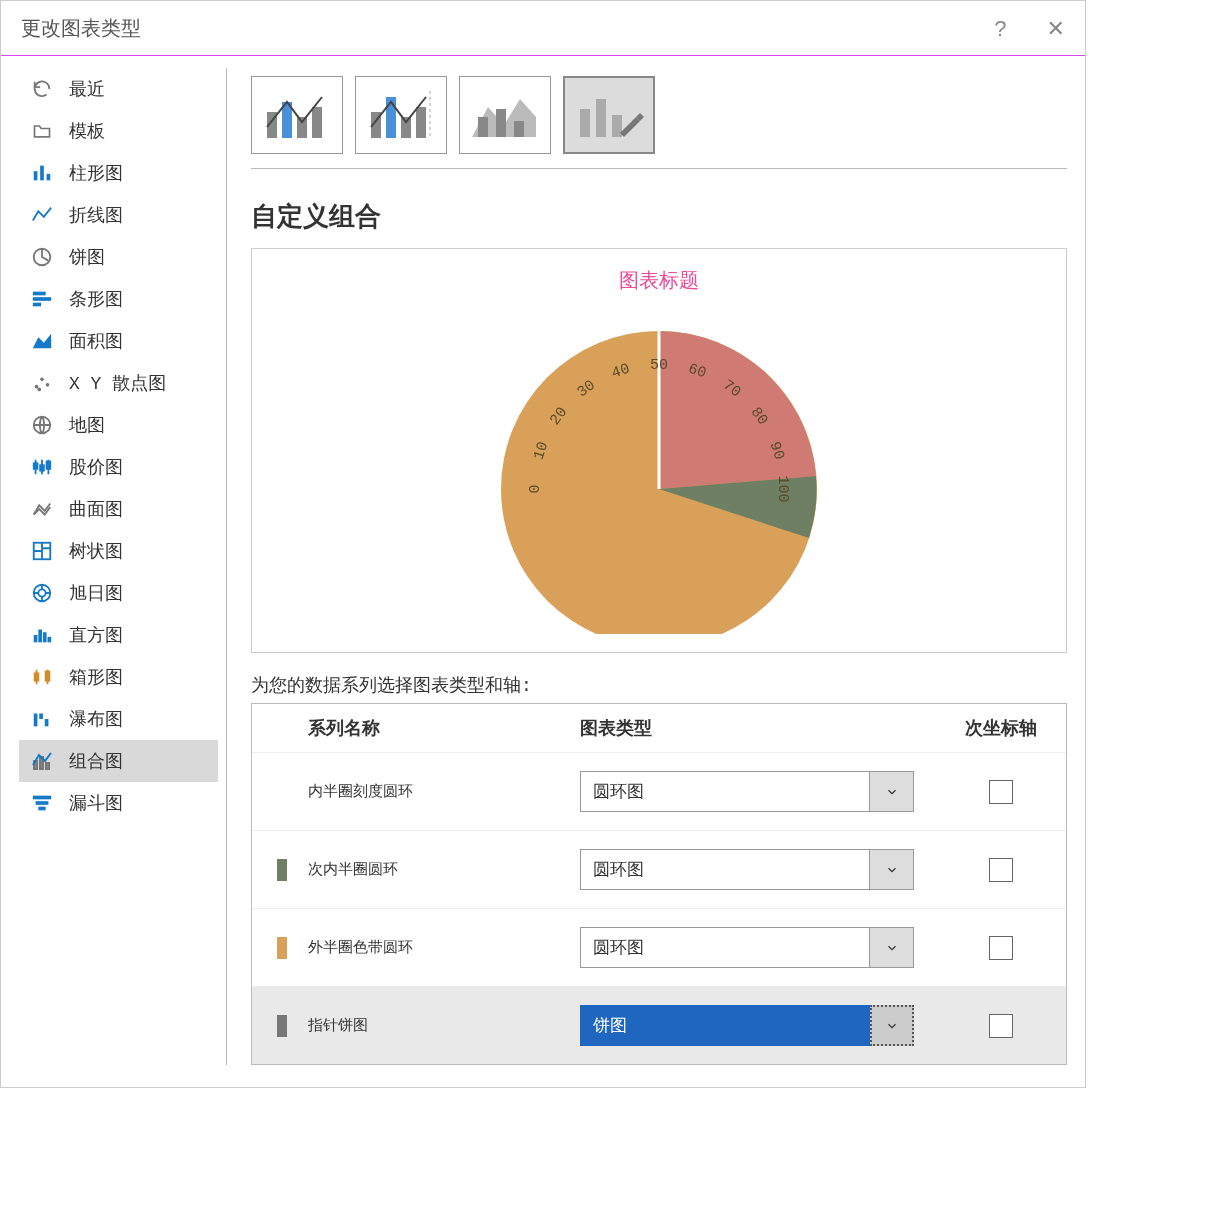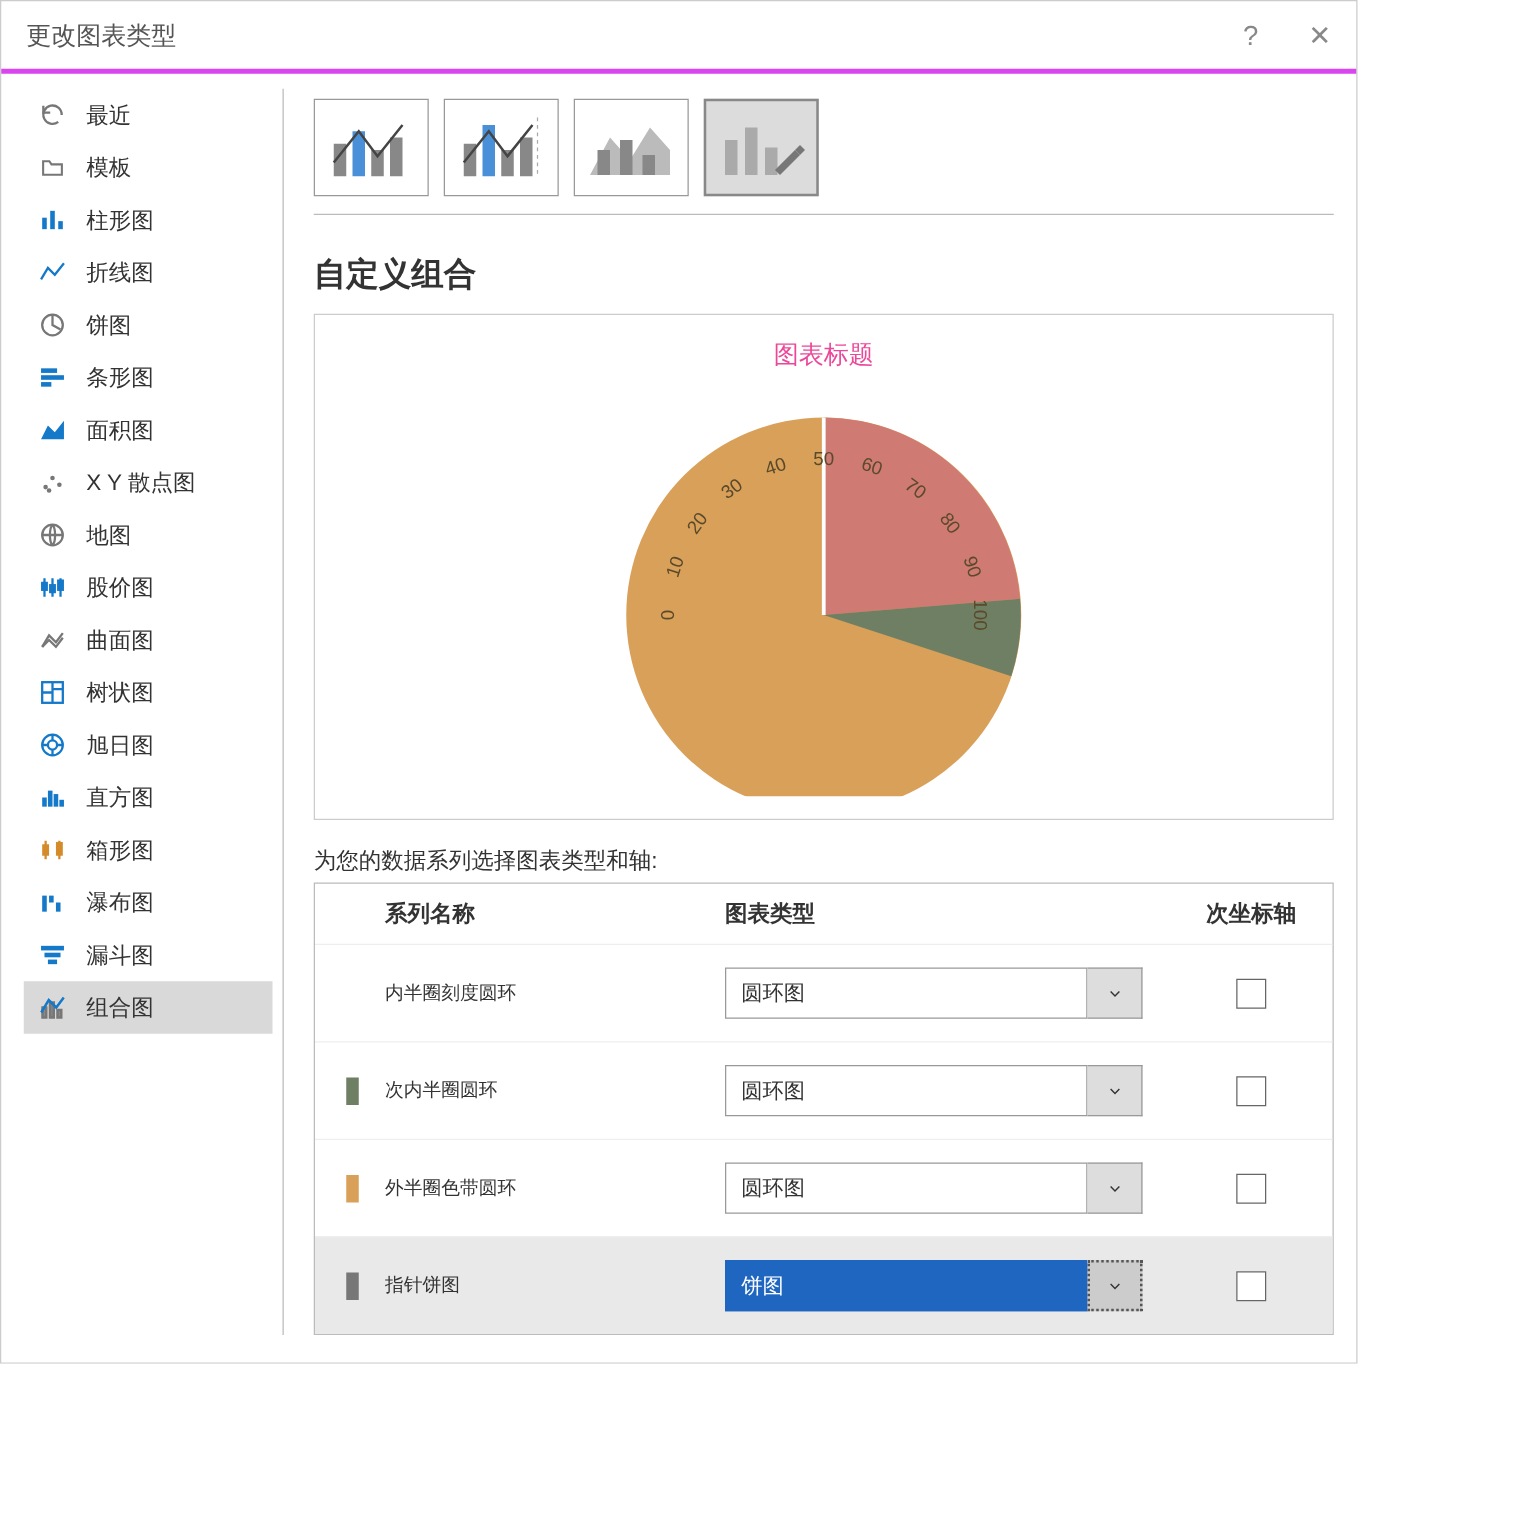--- a/index.html
+++ b/index.html
@@ -17,21 +17,21 @@
     padding: 14px 20px; font-size: 20px; color: #555;
   }
   .titlebar-right { display: flex; gap: 40px; align-items: center; color: #888; font-size: 22px; }
   .titlebar-right span { cursor: default; }
   .tabs { display: flex; gap: 0; padding-left: 18px; margin-top: 10px; }
   .tab {
     padding: 10px 20px; font-size: 18px; border: 1px solid transparent;
     background: #f5f5f5; color: #444;
   }
   .tab.active { background: #fff; border: 1px solid #bbb; border-bottom-color: #fff; position: relative; z-index: 2; }
-  .content-wrap { display: flex; border-top: 4px solid #d946ef; margin-top: -1px; padding: 12px 18px 22px; }
+  .content-wrap { display: flex; border-top: 1px solid #d946ef; margin-top: -1px; padding: 12px 18px 22px; font-family: Liberation Mono, monospace; }
   .sidebar { width: 208px; border-right: 1px solid #bbb; padding-right: 8px; }
   .sidebar-item {
     display: flex; align-items: center; gap: 14px; padding: 8px 10px;
     font-size: 18px; color: #333; cursor: default;
   }
   .sidebar-item.selected { background: #d9d9d9; }
   .sidebar-icon { width: 26px; height: 26px; display: flex; align-items: center; justify-content: center; color: #1579c9; }
   .sidebar-icon.gray { color: #777; }
   .main { flex: 1; padding-left: 24px; padding-top: 8px; }
   .thumbrow { display: flex; gap: 12px; border-bottom: 1px solid #bbb; padding-bottom: 14px; }
@@ -231,40 +231,40 @@
       <div class="sidebar-item">
         <span class="sidebar-icon">
             <svg width="22" height="22" viewBox="0 0 24 24" fill="currentColor">
               <rect x="3" y="6" width="4" height="14"></rect>
               <rect x="9" y="6" width="4" height="6"></rect>
               <rect x="15" y="12" width="4" height="8"></rect>
             </svg>
           </span>
         <span>瀑布图</span>
       </div>
-      <div class="sidebar-item">
-        <span class="sidebar-icon">
-            <svg width="22" height="22" viewBox="0 0 24 24" fill="currentColor">
-              <rect x="2" y="4" width="20" height="4"></rect>
-              <rect x="5" y="10" width="14" height="4"></rect>
-              <rect x="8" y="16" width="8" height="4"></rect>
-            </svg>
-          </span>
-        <span>漏斗图</span>
-      </div>
       <div class="sidebar-item selected">
         <span class="sidebar-icon gray">
             <svg width="24" height="24" viewBox="0 0 24 24" fill="none" stroke="currentColor" stroke-width="2">
               <rect x="4" y="12" width="3" height="8" fill="#888"></rect>
               <rect x="10" y="8" width="3" height="12" fill="#888"></rect>
               <rect x="16" y="14" width="3" height="6" fill="#888"></rect>
               <polyline points="3,16 9,6 15,12 21,4" stroke="#1579c9"></polyline>
             </svg>
           </span>
         <span>组合图</span>
+      </div>
+      <div class="sidebar-item">
+        <span class="sidebar-icon">
+            <svg width="22" height="22" viewBox="0 0 24 24" fill="currentColor">
+              <rect x="2" y="4" width="20" height="4"></rect>
+              <rect x="5" y="10" width="14" height="4"></rect>
+              <rect x="8" y="16" width="8" height="4"></rect>
+            </svg>
+          </span>
+        <span>漏斗图</span>
       </div>
     </div>
 
     <div class="main">
 
       <div class="thumbrow">
         <div class="thumb">
           <svg width="70" height="56" viewBox="0 0 70 56">
               <rect x="5" y="25" width="10" height="26" fill="#888"></rect>
               <rect x="20" y="15" width="10" height="36" fill="#4a90d9"></rect>

